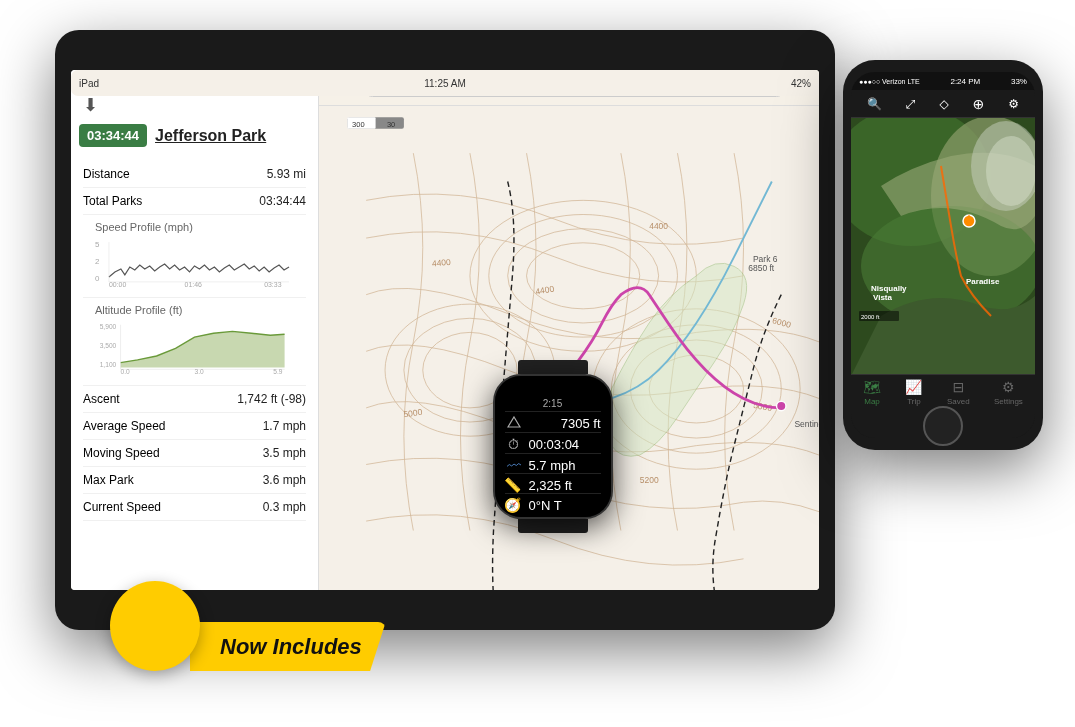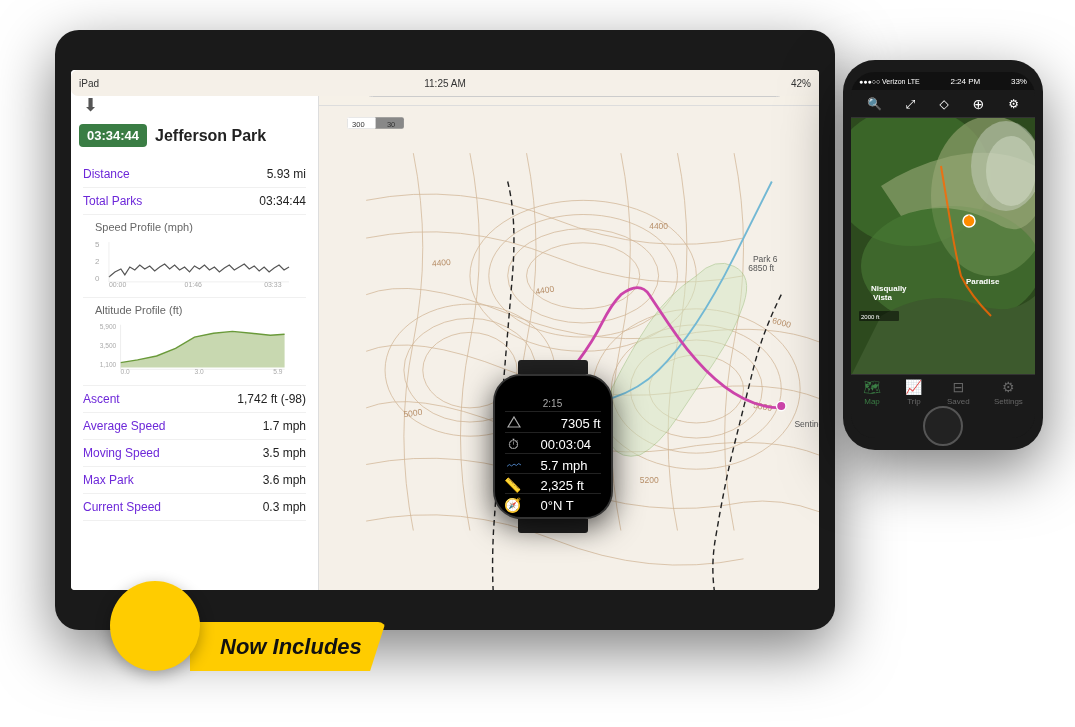--- a/index.html
+++ b/index.html
@@ -85,35 +85,36 @@
       font-size: 13px;
       font-weight: 600;
       padding: 4px 8px;
       border-radius: 4px;
       white-space: nowrap;
     }
     .track-name {
       font-size: 16px;
       font-weight: 600;
       color: #222;
+      text-decoration: underline;
     }
 
     .stats-section {
       padding: 4px 12px;
       flex: 1;
       overflow: hidden;
     }
     .stat-row {
       display: flex;
       justify-content: space-between;
       padding: 6px 0;
       border-bottom: 1px solid #f0f0f0;
       font-size: 12px;
     }
-    .stat-label { color: #6d28d9; }
+    .stat-label { color: #000000; }
     .stat-value { color: #222; font-weight: 500; }
 
     .chart-section {
       padding: 6px 12px;
       border-bottom: 1px solid #f0f0f0;
     }
     .chart-title {
       font-size: 11px;
       color: #666;
       margin-bottom: 4px;
@@ -196,21 +197,21 @@
       height: 100%;
       background: #000;
       display: flex;
       flex-direction: column;
       padding: 6px 10px;
       gap: 3px;
     }
     .watch-row {
       display: flex;
       align-items: center;
-      gap: 18px;
+      gap: 6px;
       flex: 1;
       border-bottom: 1px solid #222;
     }
     .watch-row:last-child { border-bottom: none; }
     .watch-icon {
       color: #ccc;
       font-size: 14px;
       width: 18px;
       text-align: center;
     }

